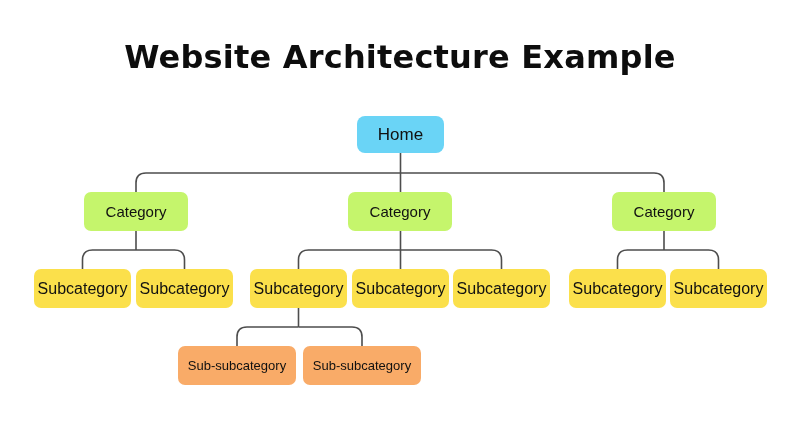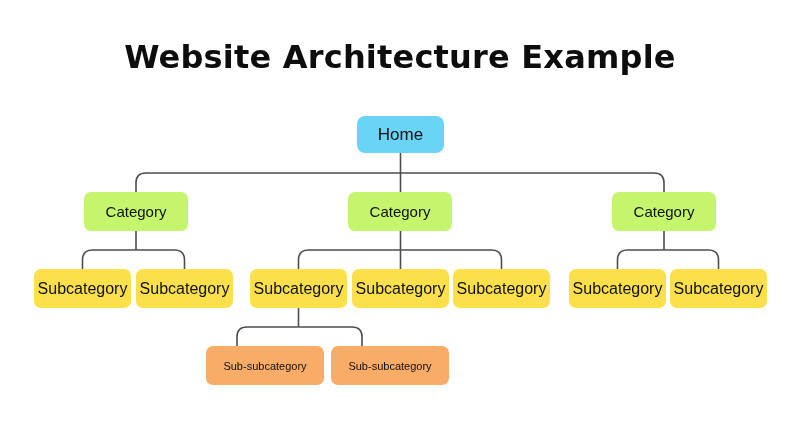--- a/index.html
+++ b/index.html
@@ -63,22 +63,21 @@
     border-radius: 8px;
     font-size: 17px;
   }
   .node-category {
     font-size: 15px;
   }
   .node-subcategory {
     font-size: 16px;
   }
   .node-subsubcategory {
-    font-size: 11px;
-    margin-left: 28px;
+    font-size: 13px;
   }
 </style>
 </head>
 <body>
 
 <div id="diagram-root">
 
   <div id="page-title">Website Architecture Example</div>
 
   <svg id="connector-layer" viewBox="0 0 800 421" width="800" height="421" xmlns="http://www.w3.org/2000/svg">

